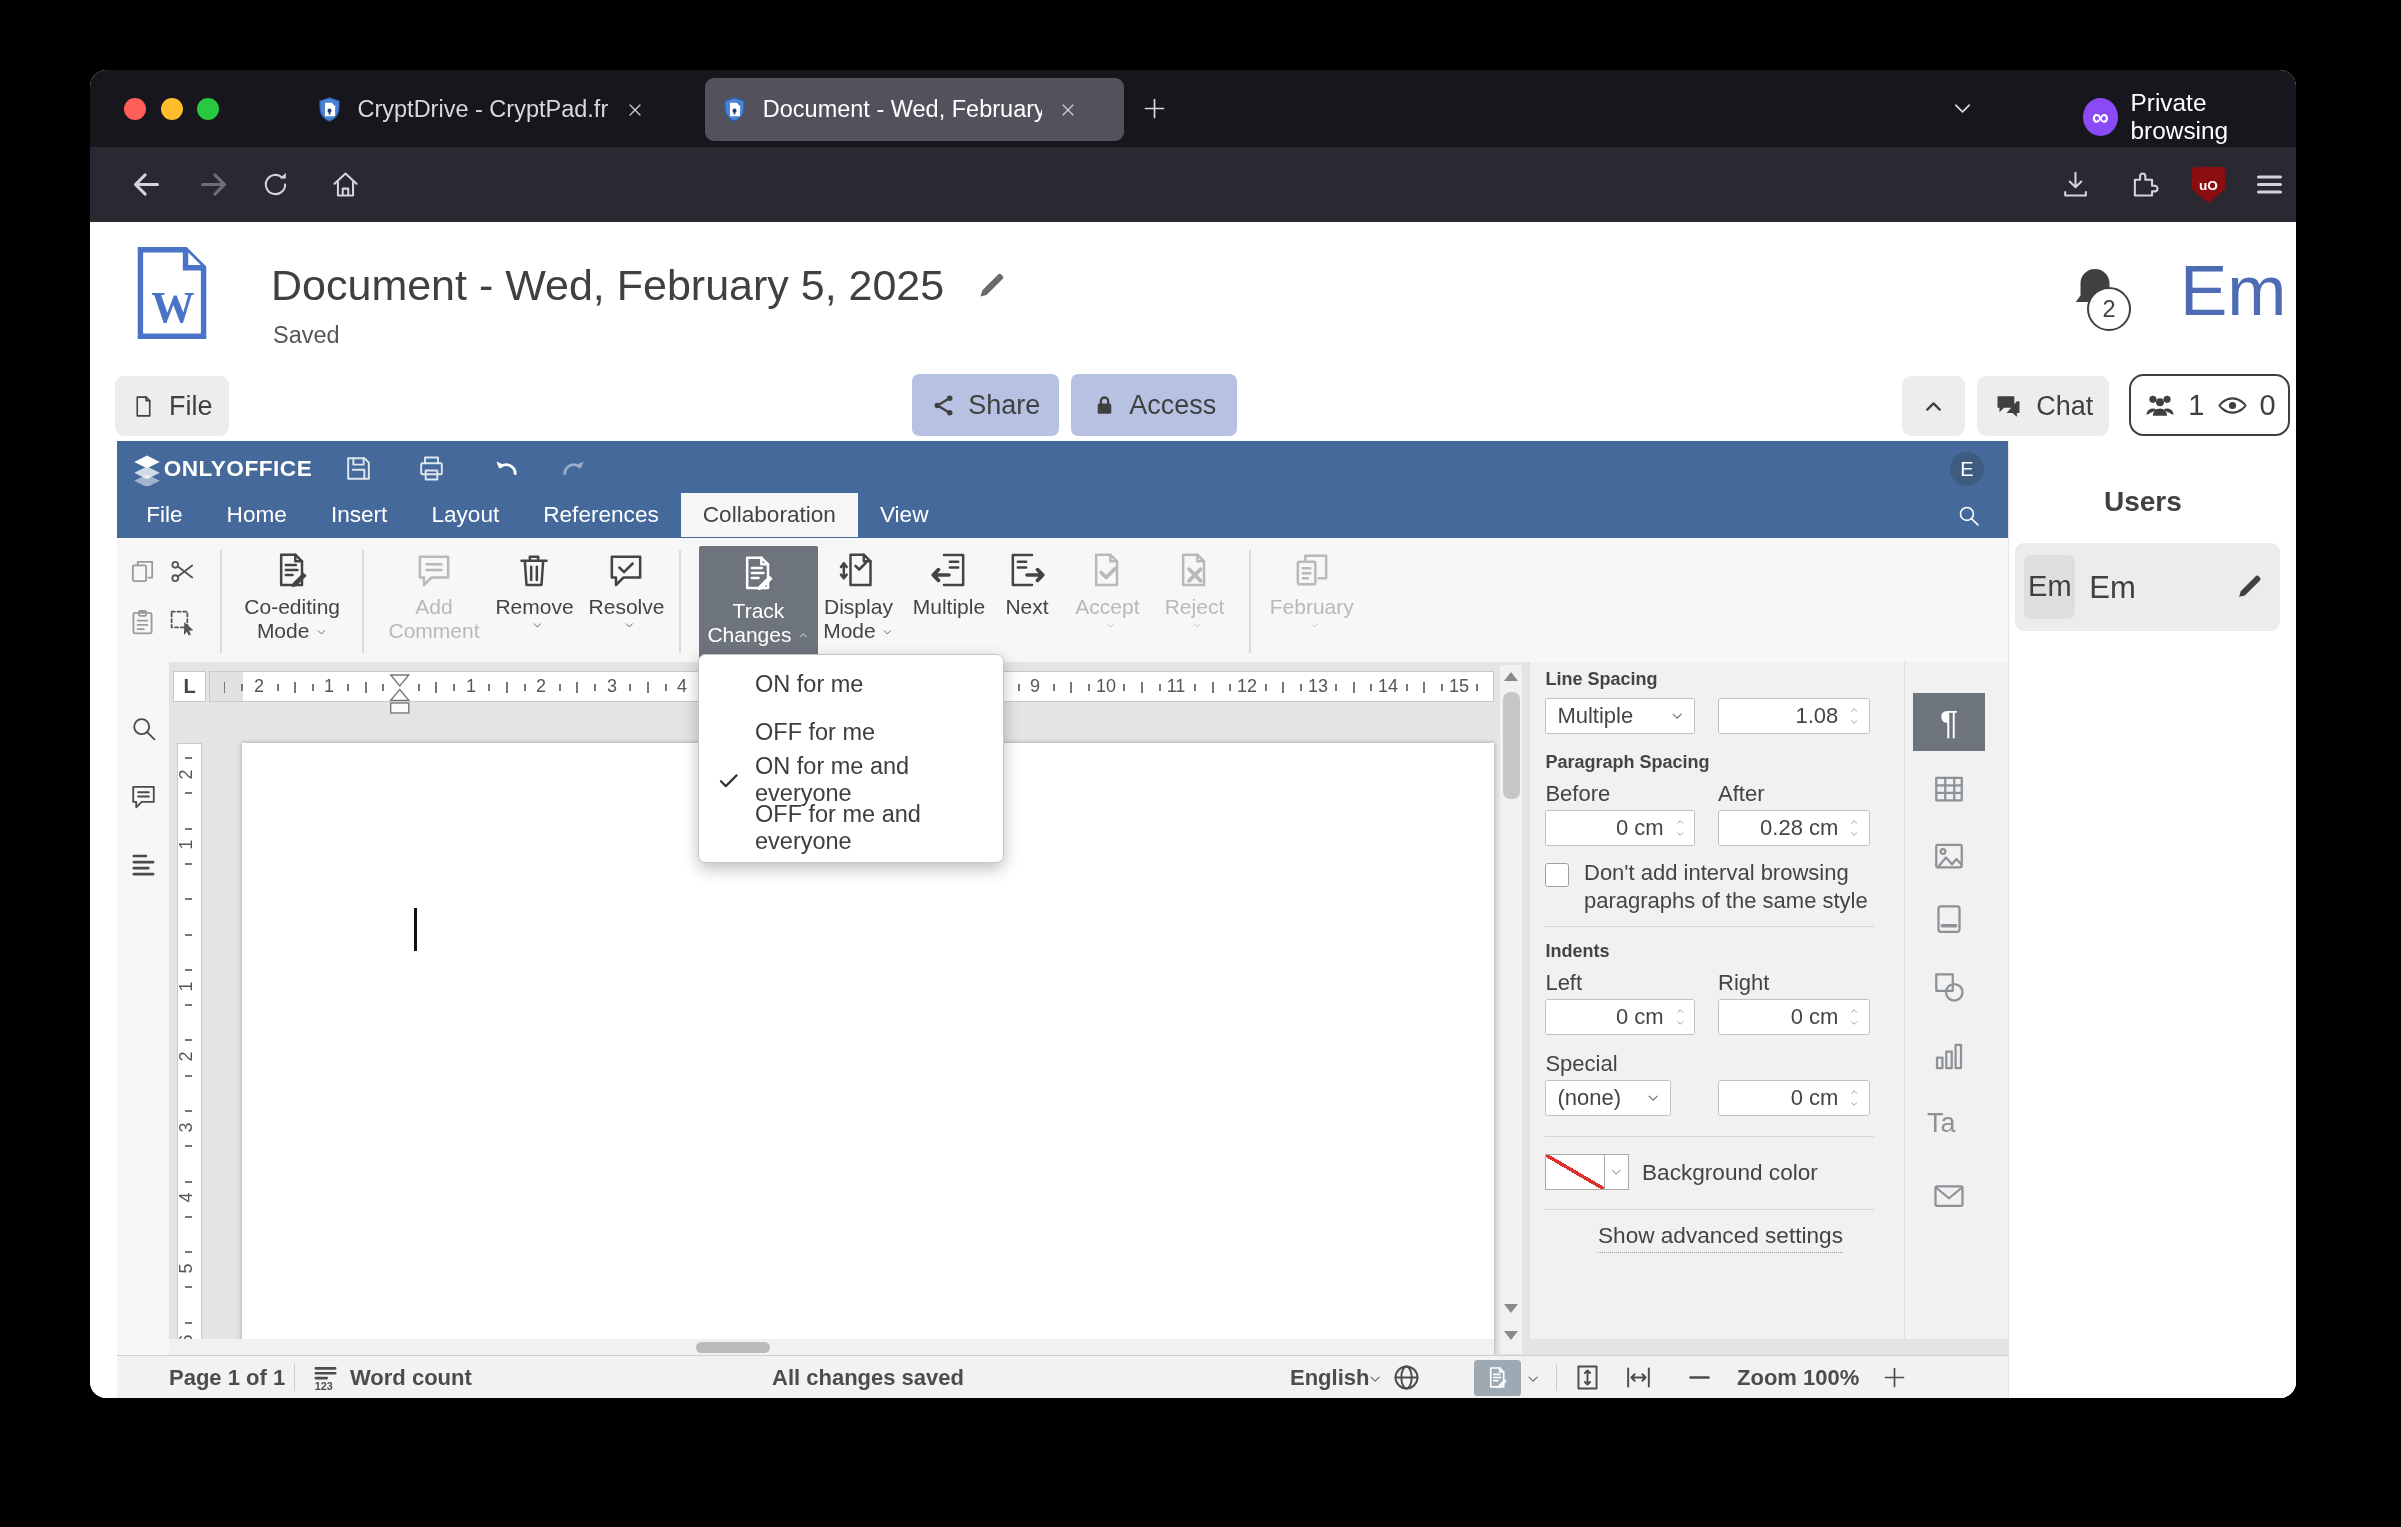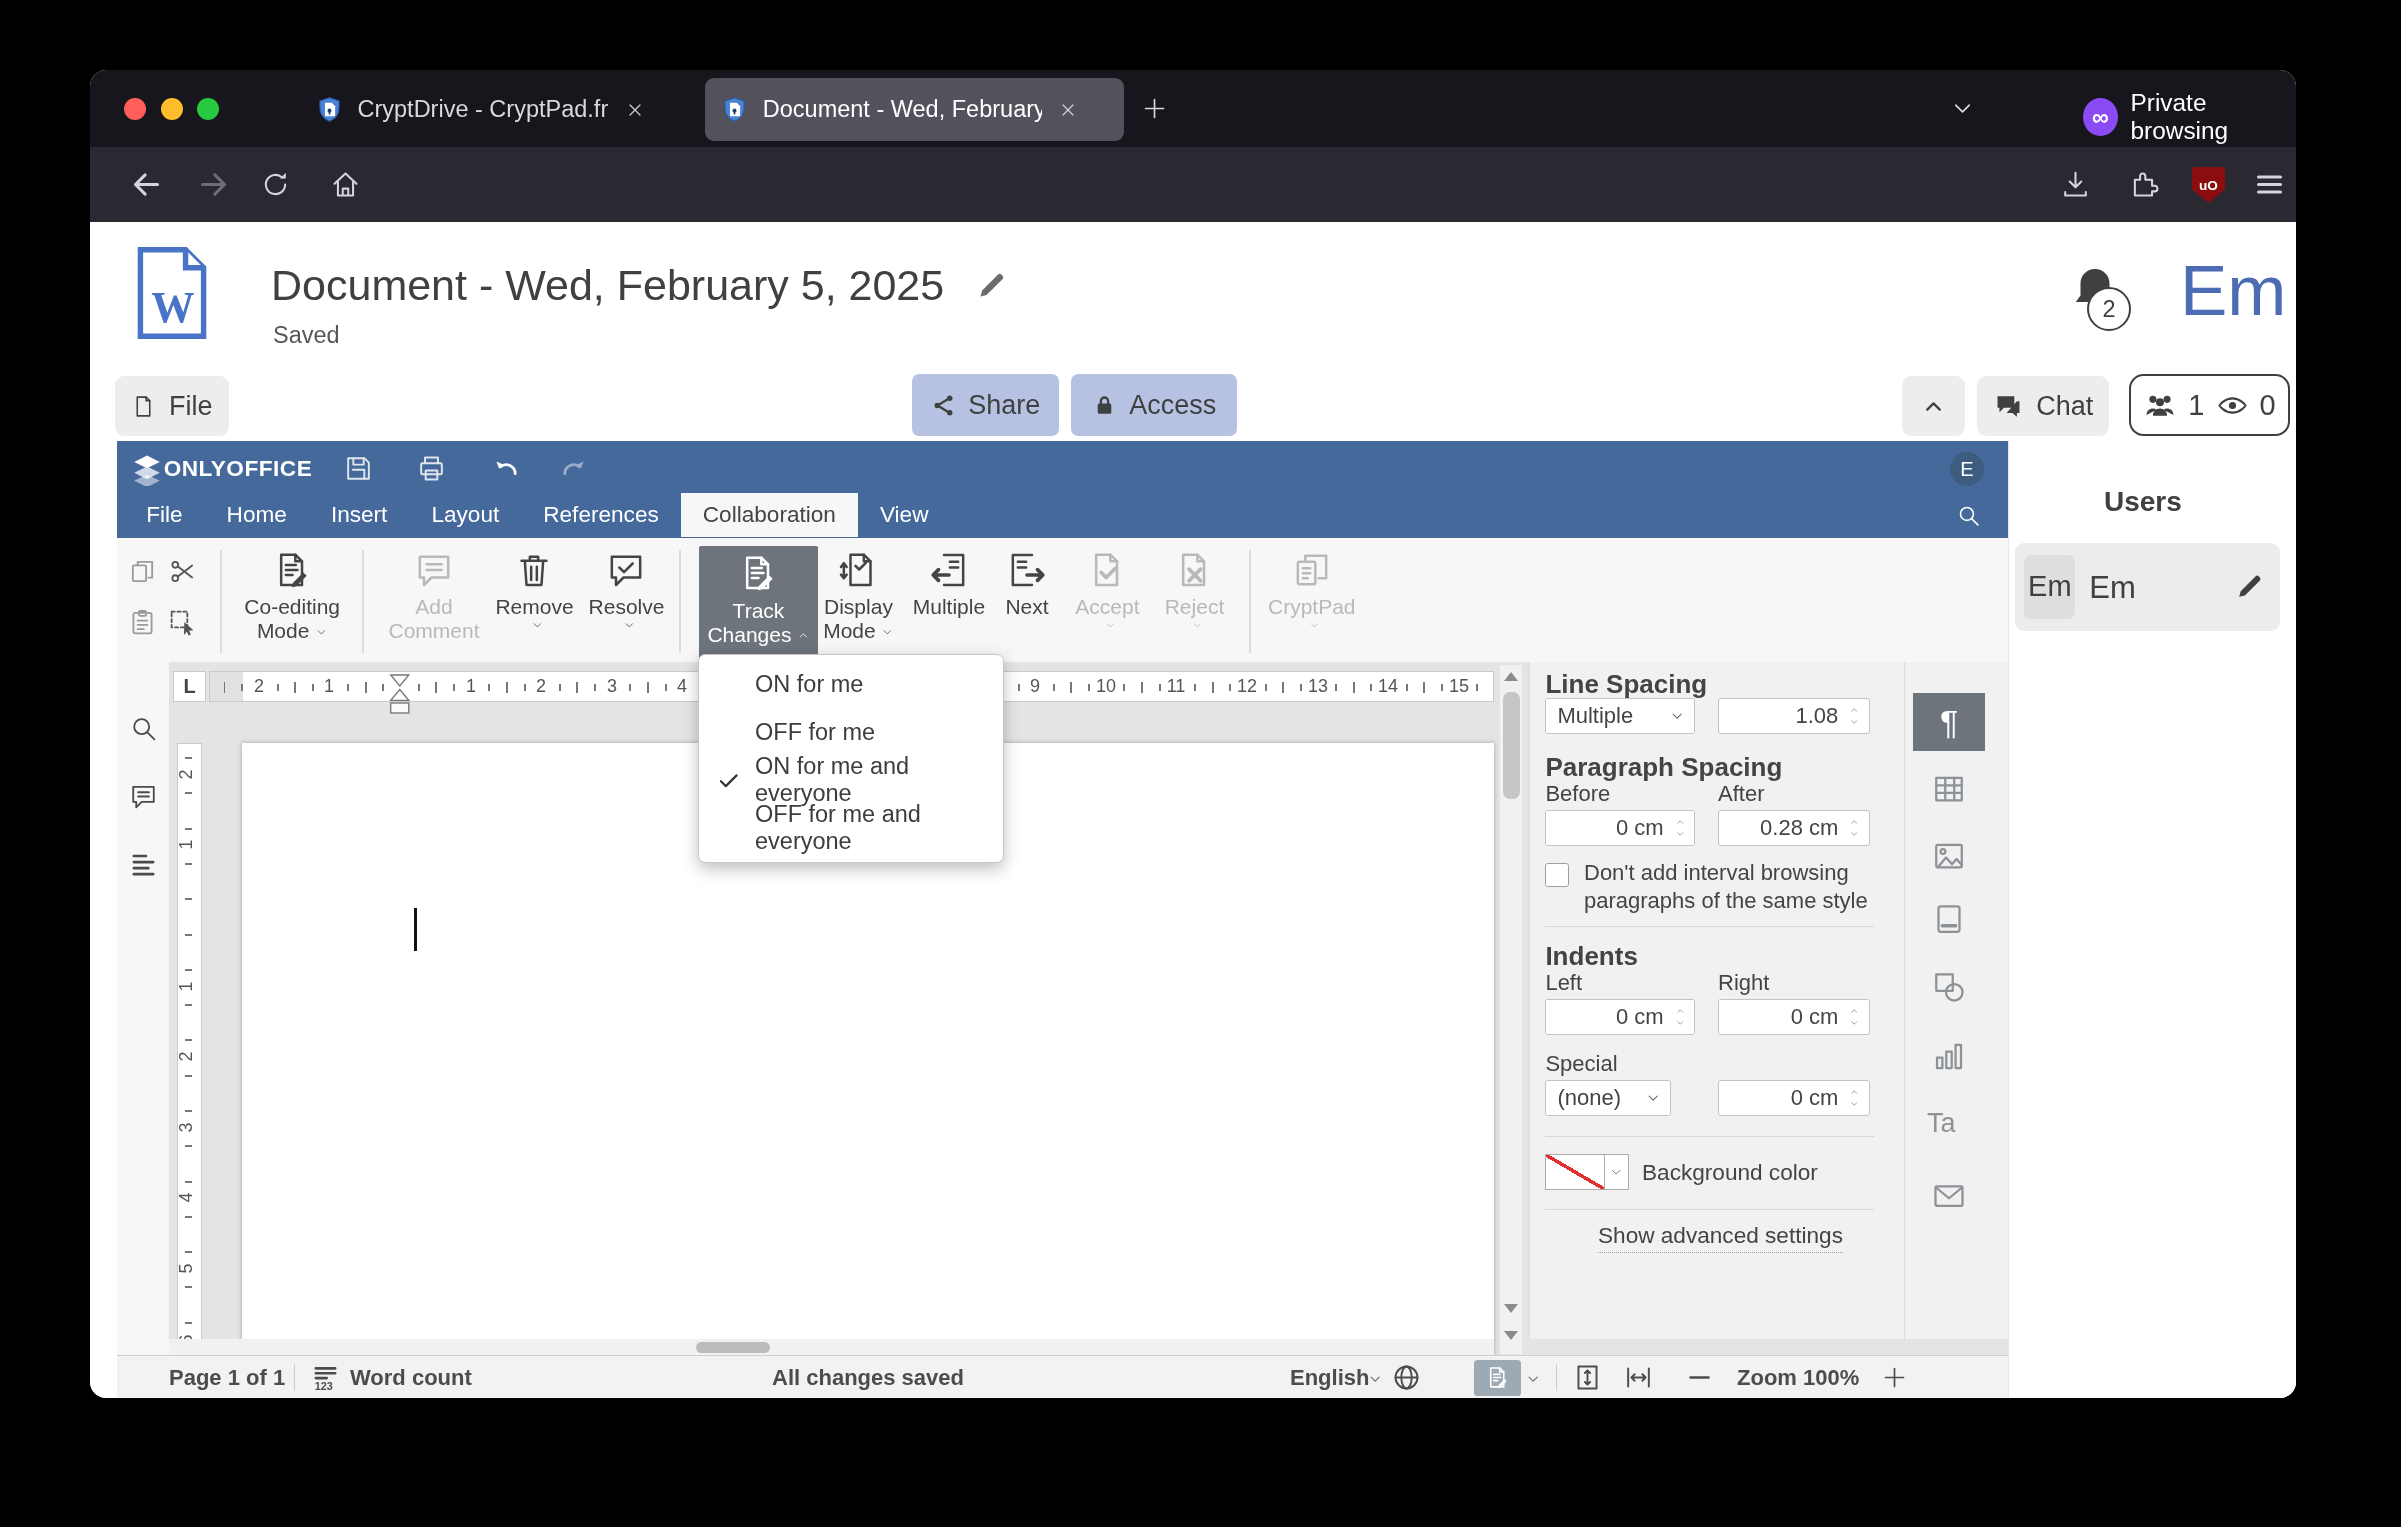--- a/index.html
+++ b/index.html
@@ -64,21 +64,21 @@
   .caret{left:172px;top:165px;width:2.7px;height:43px;background:#111}
   .vscroll{left:1382px;top:1.8px;width:24.4px;height:691px;background:#f1f1f1;border:0.9px solid #e4e4e4;box-sizing:border-box}
   .vthumb{left:2.7px;top:27px;width:17px;height:107px;background:#c6c6c6;border-radius:7.2px}
   .tri{width:0;height:0;border-left:7.2px solid transparent;border-right:7.2px solid transparent}
   .tri.up{border-bottom:9px solid #8a8a8a}
   .tri.dn{border-top:9px solid #8a8a8a}
   .hscroll{left:52px;top:677px;width:1325px;height:16.3px;background:#f1f1f1}
   .hthumb{left:527px;top:2.7px;width:74px;height:11px;background:#bbb;border-radius:5.4px}
   
   .panel{left:1412px;top:0;width:376px;height:677px;background:#f1f1f1;border-left:0.9px solid #ddd;box-sizing:border-box;color:#444}
-  .ph{position:absolute;font-size:26px;font-weight:bold;color:#444}
+  .ph{position:absolute;font-size:18px;font-weight:bold;color:#444}
   .pl{position:absolute;font-size:22px;color:#444}
   .fld{position:absolute;background:#fff;border:0.9px solid #c2c2c2;border-radius:2.7px;height:36px;display:flex;align-items:center;font-size:22px;color:#444;box-sizing:border-box}
   .fld.sel{justify-content:space-between;padding:0 9px 0 11px}
   .fld.num{justify-content:flex-end;padding-right:7.2px}
   .spin{display:flex;flex-direction:column;gap:1.8px;margin-left:9px;color:#666}
   .cb{position:absolute;width:23.5px;height:23.5px;background:#fff;border:0.9px solid #9f9f9f;border-radius:2.7px;box-sizing:border-box}
   .pdiv{position:absolute;left:15.4px;width:329px;height:0.9px;background:#d7d7d7}
   .swatch{position:absolute;width:60px;height:36px;background:#fff;border:0.9px solid #ababab;box-sizing:border-box;background-image:linear-gradient(to top right,transparent 47%,#e03030 47%,#e03030 53%,transparent 53%)}
   .swcaret{position:absolute;width:23.5px;height:36px;border:0.9px solid #ababab;border-left:none;box-sizing:border-box;display:flex;align-items:center;justify-content:center;color:#666;background:#fff}
   .advlink{position:absolute;font-size:22.6px;color:#444;border-bottom:1.8px dotted #999;padding-bottom:2.7px}
@@ -629,21 +629,21 @@
           <span>Reject</span>
           <svg class="ic cv" width="12.7" height="12.7" viewBox="0 0 14 14">
               <use href="#i-chd"></use>
             </svg>
         </div>
         <div class="tsep"></div>
         <div class="tb dis" style="width:100px">
           <svg class="ic ti" width="40" height="40" viewBox="0 0 44 44">
               <use href="#i-compare"></use>
             </svg>
-          <span>CryptPad</span>
+          <span>February</span>
           <svg class="ic cv" width="12.7" height="12.7" viewBox="0 0 14 14">
               <use href="#i-chd"></use>
             </svg>
         </div>
       </div>
 
       <div class="a work">
         <div class="a lstrip">
           <svg class="ic a" width="29" height="29" style="left:11.8px;top:52px" viewBox="0 0 32 32">
               <use href="#i-search"></use>

